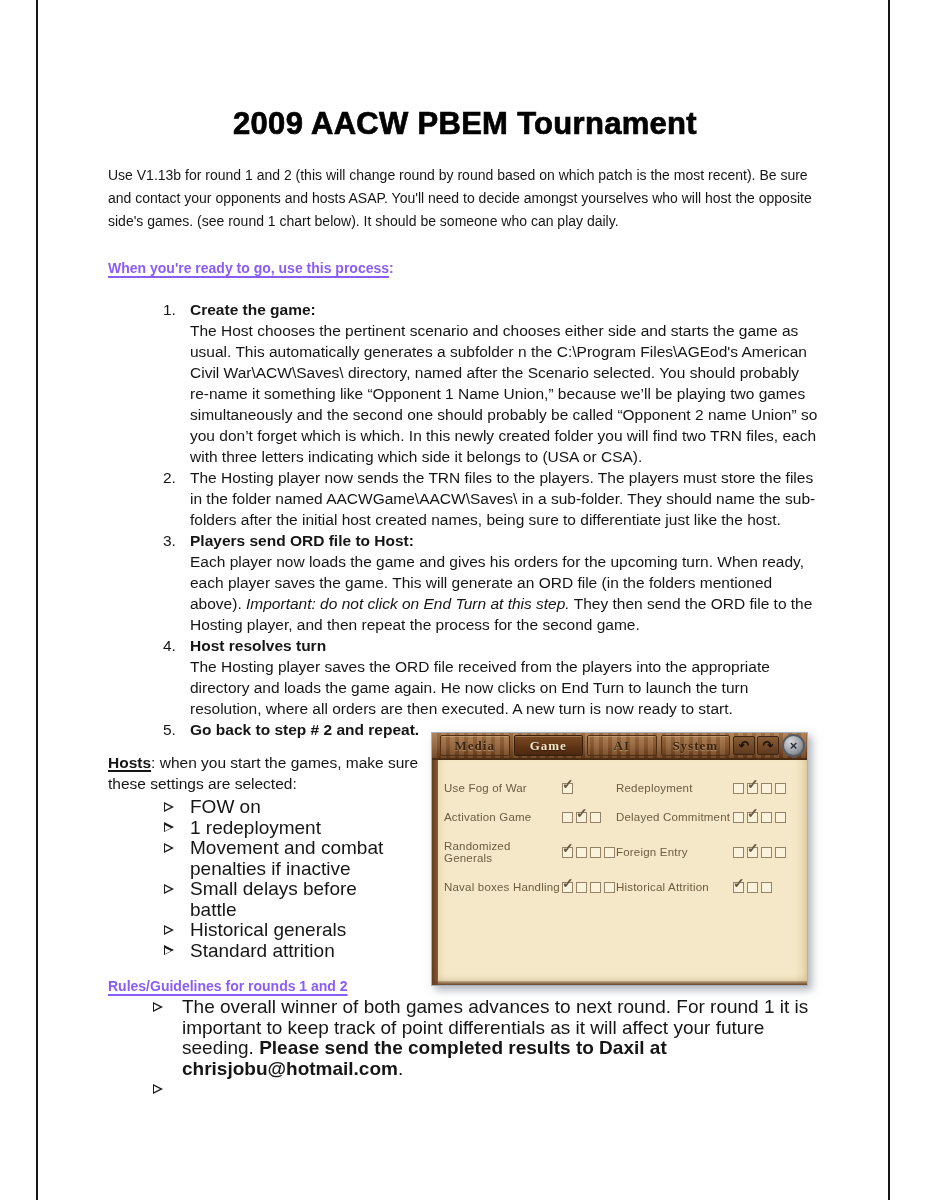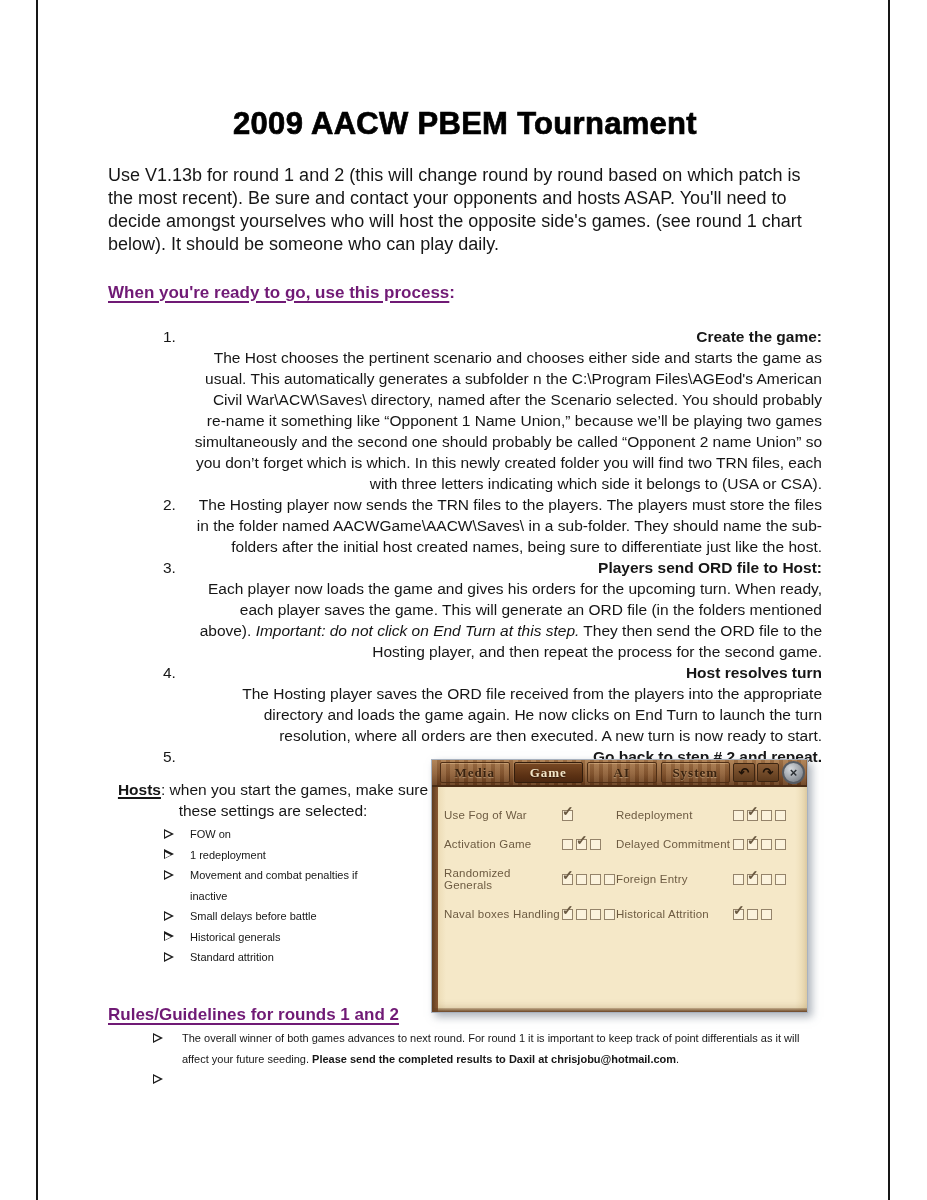--- a/index.html
+++ b/index.html
@@ -5,39 +5,39 @@
   html,body{margin:0;padding:0;background:#fff;}
   .page{position:relative;width:927px;height:1200px;background:#fff;overflow:hidden;
         font-family:"Liberation Sans",sans-serif;color:#161616;}
   .vline{position:absolute;top:0;bottom:0;width:2px;background:#161616;}
   .vline.left{left:36px;}
   .vline.right{left:888px;}
   .content{position:absolute;left:108px;top:2px;width:714px;}
 
   h1.title{margin:104px 0 0;text-align:center;font-size:31px;font-weight:bold;color:#000;
            letter-spacing:0.3px;-webkit-text-stroke:0.7px #000;}
-  p.intro{margin:22px 0 0;font-size:18px;line-height:23px;}
-
-  h2.heading{margin:27px 0 0;font-size:17px;font-weight:bold;color:#701a75;}
+  p.intro{margin:22px 0 0;font-size:14px;line-height:23px;}
+
+  h2.heading{margin:27px 0 0;font-size:14px;font-weight:bold;color:#8b5cf6;}
   .u{text-decoration:underline;text-decoration-thickness:2px;text-underline-offset:3px;}
   .bu{font-weight:bold;text-decoration:underline;text-decoration-thickness:1.5px;text-underline-offset:2px;}
   .bold{font-weight:bold;}
   .italic{font-style:italic;}
 
   ol.steps{list-style:none;margin:23px 0 0;padding:0;}
   .step{display:flex;font-size:15.5px;line-height:21px;}
   .step-num{flex:0 0 27px;margin-left:55px;}
-  .step-body{flex:1;text-align:right;}
+  .step-body{flex:1;}
   .step-title{font-weight:bold;}
 
   .hosts-row{position:relative;margin-top:12px;height:202px;}
   .hosts{width:330px;font-size:15.5px;line-height:21px;}
-  .hosts p{margin:0;text-align:center;}
+  .hosts p{margin:0;}
   ul.arrow-list{list-style:none;margin:3px 0 0;padding:0;}
-  .arrow-item{display:flex;font-size:11px;line-height:20.5px;}
+  .arrow-item{display:flex;font-size:19px;line-height:20.5px;}
   .arrow-marker{position:relative;flex:0 0 27px;margin-left:55px;}
   .arrow-marker::before{content:"";position:absolute;left:1px;top:4.5px;width:0;height:0;
     border-left:10px solid #1d1d1d;border-top:5.5px solid transparent;border-bottom:5.5px solid transparent;}
   .arrow-marker::after{content:"";position:absolute;left:2px;top:7px;width:0;height:0;
     border-left:6px solid #fff;border-top:3px solid transparent;border-bottom:3px solid transparent;}
   .arrow-text{flex:1;}
   .hosts .arrow-text{max-width:206px;}
 
   h2.rules-h{margin-top:24px;}
   .rules-list{margin-top:4px;}

